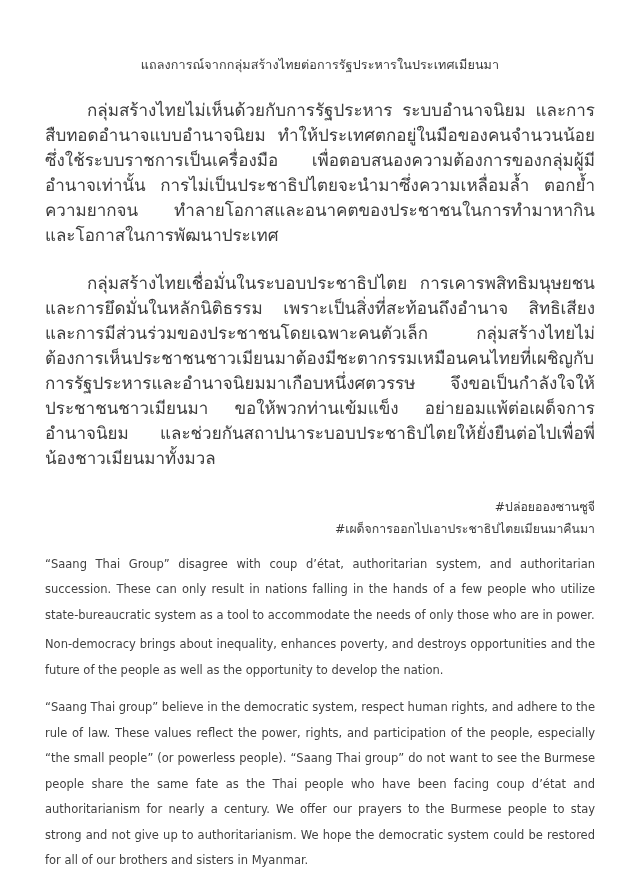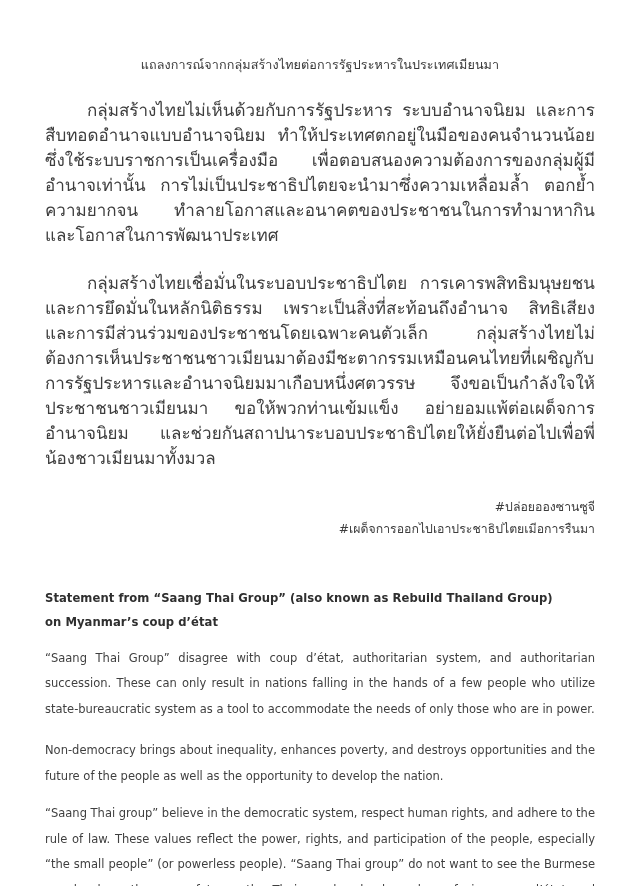--- a/index.html
+++ b/index.html
@@ -79,48 +79,44 @@
   .eng-heading div { white-space: nowrap; }
   .eng-para {
     margin: 0;
     font-size: 11.5px;
     line-height: 25.5px;
     color: #3f3f3f;
     text-align: justify;
     text-justify: inter-word;
   }
   .eng-para.gap-top { margin-top: 12px; }
-  .eng-para.tight { margin-top: 16px; }
+  .eng-para.tight { margin-top: 4px; }
 </style>
 </head>
 <body>
 
 <div class="page">
 
   <h1 class="doc-title">แถลงการณ์จากกลุ่มสร้างไทยต่อการรัฐประหารในประเทศเมียนมา</h1>
 
   <div class="thai-block">
 
     <p class="thai-para p1">กลุ่มสร้างไทยไม่เห็นด้วยกับการรัฐประหาร ระบบอำนาจนิยม และการสืบทอดอำนาจแบบอำนาจนิยม ทำให้ประเทศตกอยู่ในมือของคนจำนวนน้อยซึ่งใช้ระบบราชการเป็นเครื่องมือ เพื่อตอบสนองความต้องการของกลุ่มผู้มีอำนาจเท่านั้น การไม่เป็นประชาธิปไตยจะนำมาซึ่งความเหลื่อมล้ำ ตอกย้ำความยากจน ทำลายโอกาสและอนาคตของประชาชนในการทำมาหากินและโอกาสในการพัฒนาประเทศ</p>
 
     <p class="thai-para p2">กลุ่มสร้างไทยเชื่อมั่นในระบอบประชาธิปไตย การเคารพสิทธิมนุษยชน และการยึดมั่นในหลักนิติธรรม เพราะเป็นสิ่งที่สะท้อนถึงอำนาจ สิทธิเสียง และการมีส่วนร่วมของประชาชนโดยเฉพาะคนตัวเล็ก กลุ่มสร้างไทยไม่ต้องการเห็นประชาชนชาวเมียนมาต้องมีชะตากรรมเหมือนคนไทยที่เผชิญกับการรัฐประหารและอำนาจนิยมมาเกือบหนึ่งศตวรรษ จึงขอเป็นกำลังใจให้ประชาชนชาวเมียนมา ขอให้พวกท่านเข้มแข็ง อย่ายอมแพ้ต่อเผด็จการอำนาจนิยม และช่วยกันสถาปนาระบอบประชาธิปไตยให้ยั่งยืนต่อไปเพื่อพี่น้องชาวเมียนมาทั้งมวล</p>
 
     <div class="thai-hashtags">
       <div>#ปล่อยอองซานซูจี</div>
-      <div>#เผด็จการออกไปเอาประชาธิปไตยเมีอการรืนมา</div>
+      <div>#เผด็จการออกไปเอาประชาธิปไตยเมียนมาคืนมา</div>
     </div>
 
   </div>
 
   <div class="eng-block">
 
-    <div class="eng-heading">
-      <div>Statement from “Saang Thai Group” (also known as Rebuild Thailand Group)</div>
-      <div>on Myanmar’s coup d’état</div>
-    </div>
 
     <p class="eng-para gap-top">“Saang Thai Group” disagree with coup d’état, authoritarian system, and authoritarian succession. These can only result in nations falling in the hands of a few people who utilize state-bureaucratic system as a tool to accommodate the needs of only those who are in power.</p>
 
     <p class="eng-para tight">Non-democracy brings about inequality, enhances poverty, and destroys opportunities and the future of the people as well as the opportunity to develop the nation.</p>
 
     <p class="eng-para gap-top">“Saang Thai group” believe in the democratic system, respect human rights, and adhere to the rule of law. These values reflect the power, rights, and participation of the people, especially “the small people” (or powerless people). “Saang Thai group” do not want to see the Burmese people share the same fate as the Thai people who have been facing coup d’état and authoritarianism for nearly a century. We offer our prayers to the Burmese people to stay strong and not give up to authoritarianism. We hope the democratic system could be restored for all of our brothers and sisters in Myanmar.</p>
 
   </div>
 
 </div>

